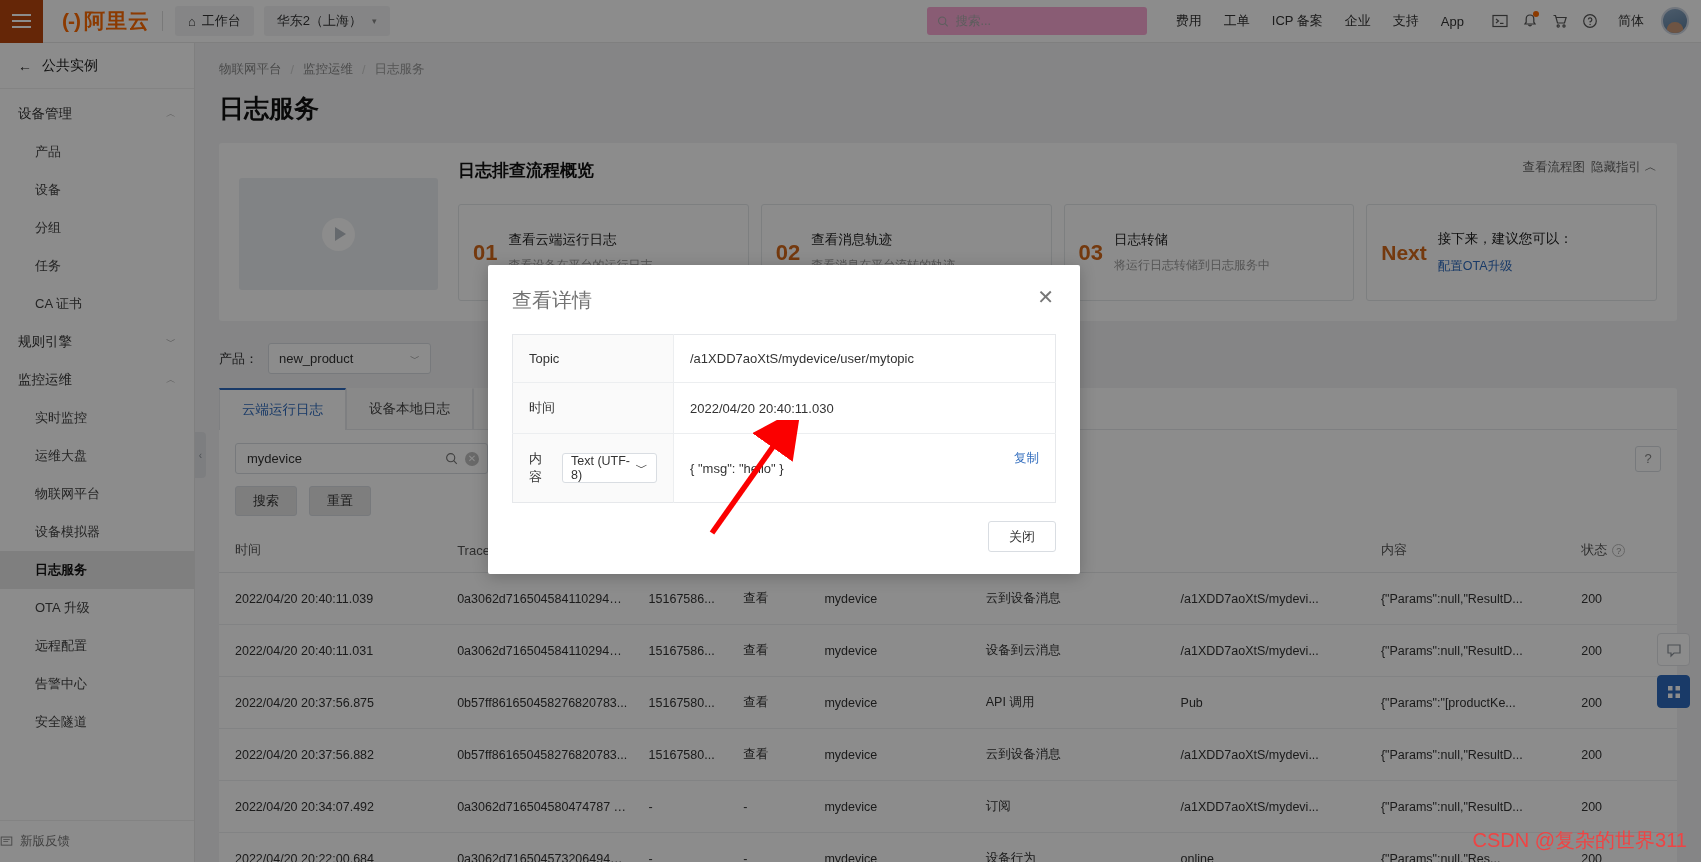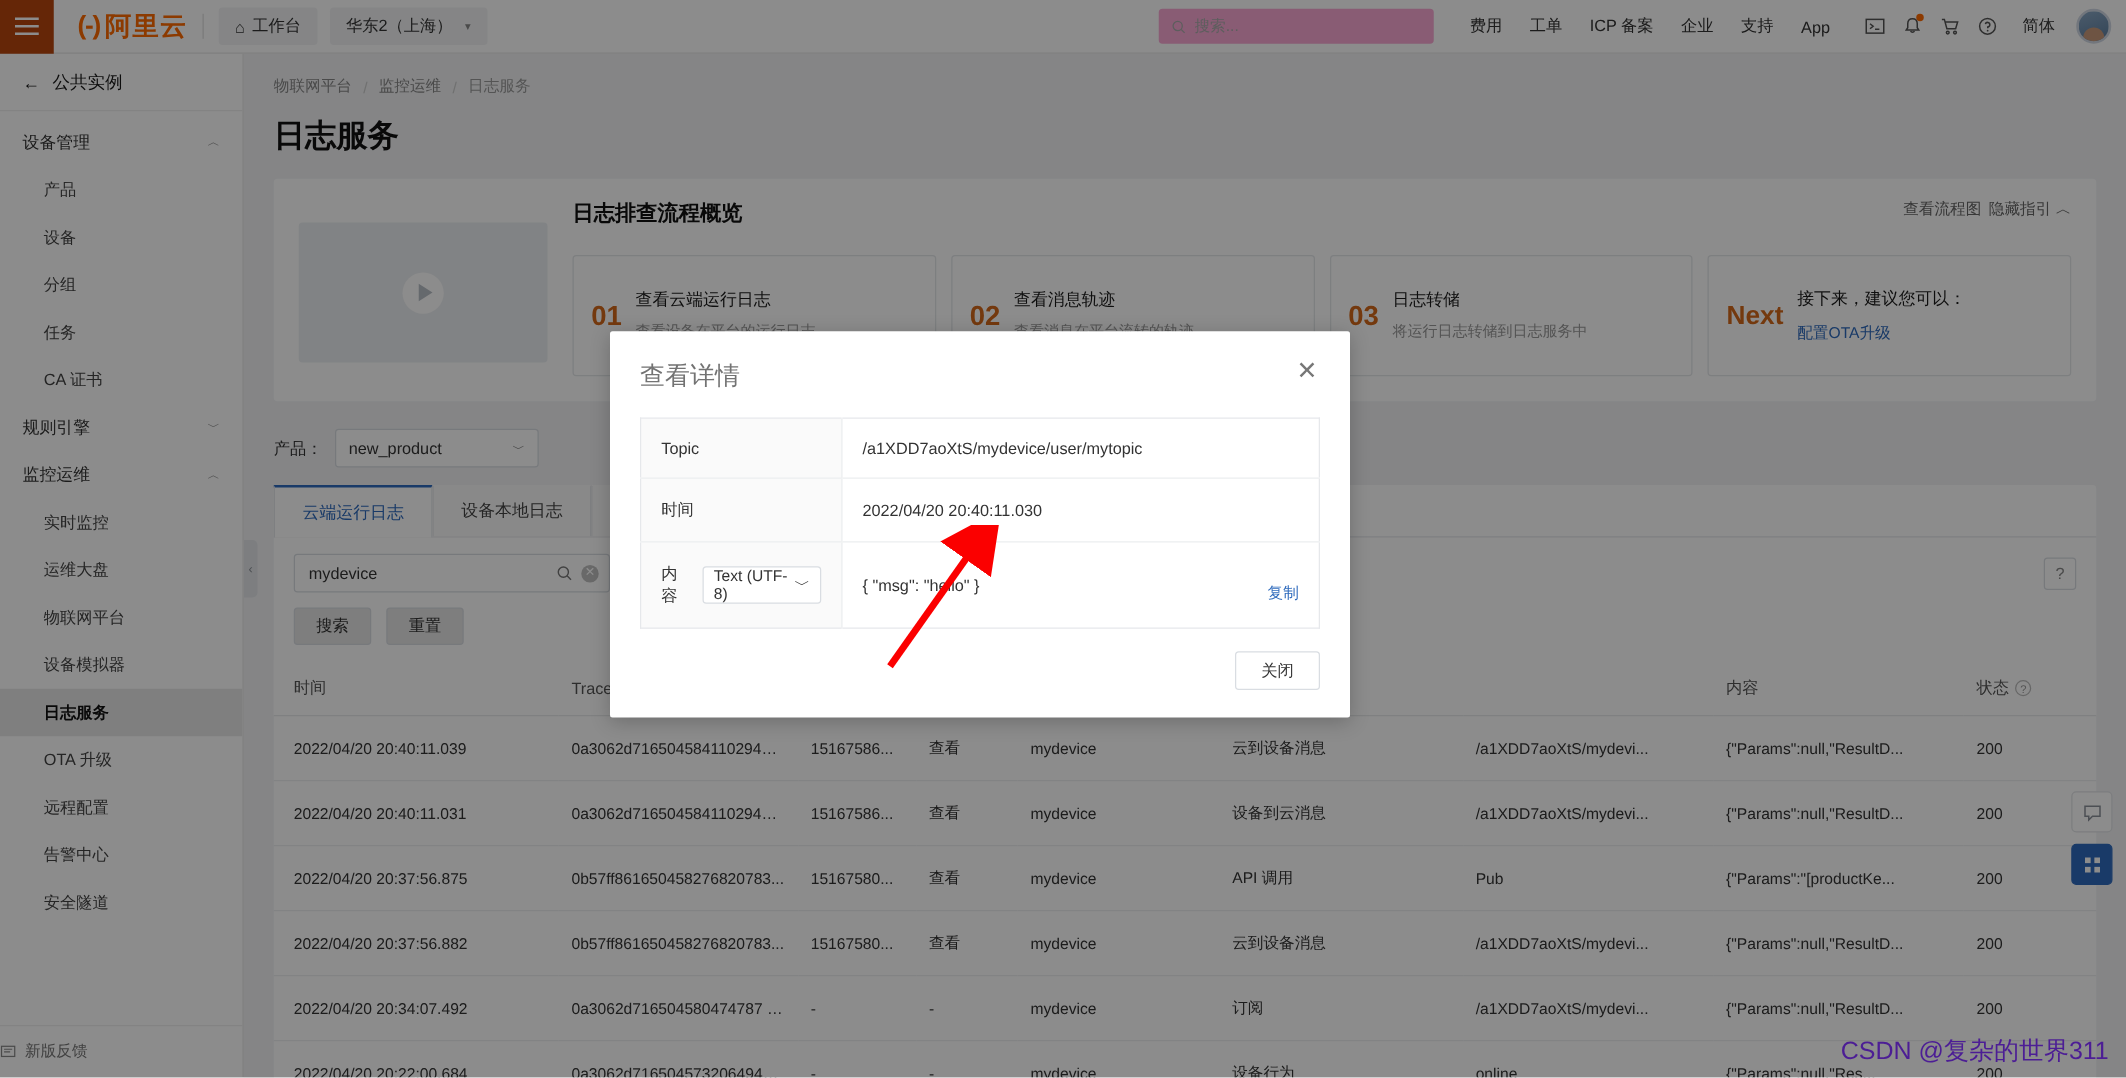--- a/index.html
+++ b/index.html
@@ -221,34 +221,34 @@
     width:153px; background:#fafafa; padding:16px 16px; font-size:13px; color:#333;
     border-right:1px solid #eceef0; vertical-align:middle;
   }
   .dtable td.v { padding:16px 16px; font-size:13px; color:#333; vertical-align:middle; position:relative; }
   .k-row { display:flex; align-items:center; gap:10px; }
   .enc-select {
     width:105px; height:30px; border:1px solid #d9dde2; border-radius:3px; background:#fff;
     display:flex; align-items:center; justify-content:space-between; padding:0 8px;
     font-size:12.5px; color:#333; cursor:pointer;
   }
-  .copy-lnk { position:absolute; right:16px; top:32px; font-size:12.5px; color:#2f6bbd; cursor:pointer; }
+  .copy-lnk { position:absolute; right:16px; top:16px; font-size:12.5px; color:#2f6bbd; cursor:pointer; }
   .content-cell { min-height:56px; }
   .modal-foot { padding:18px 24px 22px 24px; display:flex; justify-content:flex-end; }
   .btn-close-modal {
     height:31px; padding:0 20px; border:1px solid #d9dde2; background:#fff; border-radius:3px;
     font-size:13px; color:#333; cursor:pointer; font-family:inherit;
   }
 
   
   .arrow-svg { position:absolute; left:690px; top:420px; z-index:700; pointer-events:none; }
 
   
   .watermark {
-    position:absolute; right:14px; bottom:8px; font-size:20px; color:#4c1d95; z-index:800;
+    position:absolute; right:14px; bottom:8px; font-size:20px; color:#ef4444; z-index:800;
     font-family:"Liberation Sans", sans-serif; pointer-events:none;
   }
 </style>
 </head>
 <body>
 
 <div id="app">
 
   <div class="topbar">
     <div class="hamburger">

